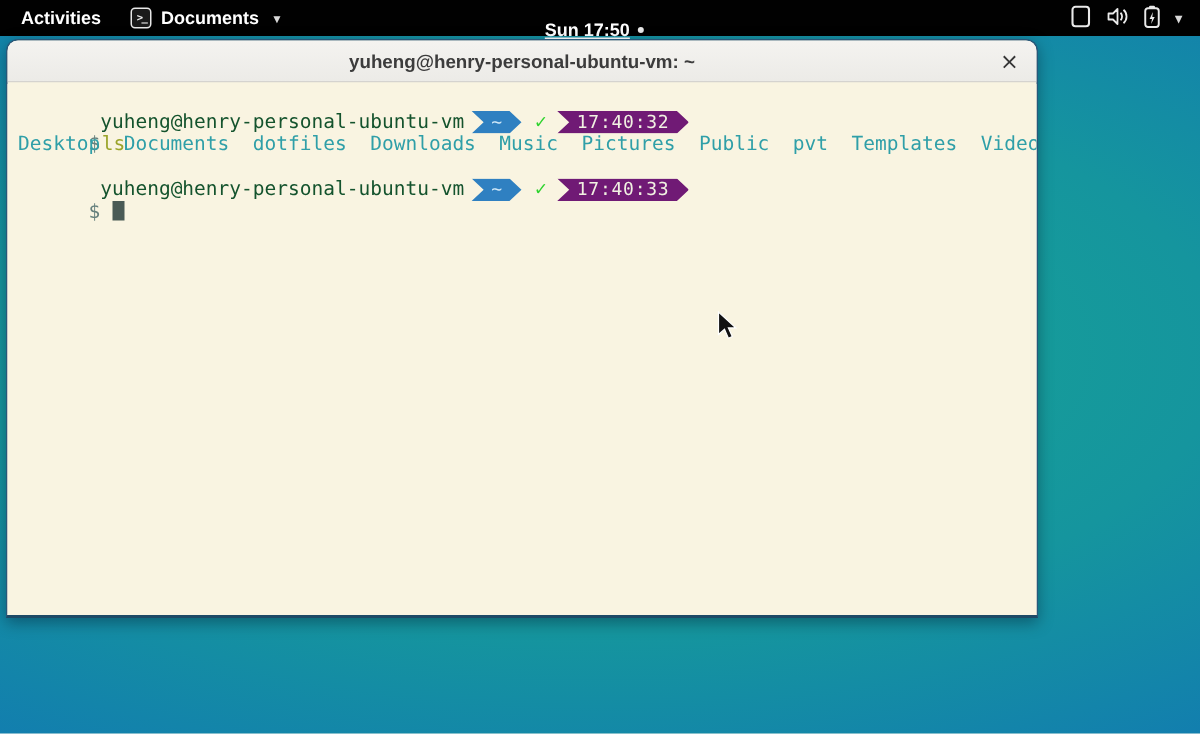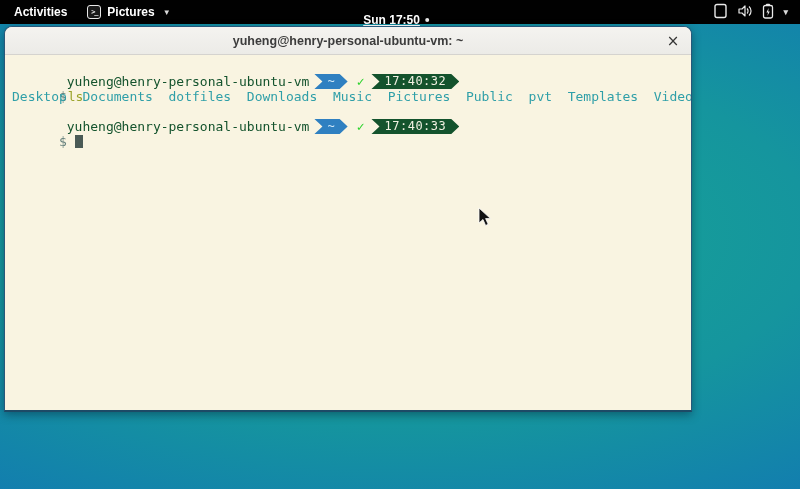--- a/index.html
+++ b/index.html
@@ -67,21 +67,21 @@
   .tline { height:15px; line-height:15px; white-space:pre; }
   .userhost { color:#14532d; }
 
   .pl-seg {
     display:inline-flex; align-items:center; justify-content:center;
     height:15px; vertical-align:top;
     padding:0 13px; font-size:12px;
     clip-path:polygon(0 0, calc(100% - 8px) 0, 100% 50%, calc(100% - 8px) 100%, 0 100%, 8px 50%);
   }
   .pl-blue { background:#2f80c1; color:#cfe7f8; margin-left:5px; }
-  .pl-dark { background:#14532d; color:#f1f1e2; margin-left:7px; letter-spacing:0.5px; }
+  .pl-dark { background:#701a75; color:#f1f1e2; margin-left:7px; letter-spacing:0.5px; }
   .check { color:#2ed32e; font-weight:700; margin-left:9px; }
 
   .dollar { color:#66807d; }
   .cmd { color:#9ba42b; margin-left:1px; }
   .dirs { color:#2f9fa8; }
   .cursor-block {
     display:inline-block; width:8px; height:13px; margin-left:8px;
     background:#4a5a55; vertical-align:middle; margin-top:-2px;
   }
 
@@ -89,21 +89,21 @@
 </style>
 </head>
 <body>
 
 <div class="topbar">
   <div class="tb-item tb-activities">
     <span>Activities</span>
   </div>
   <div class="tb-item">
     <span class="app-icon">&gt;_</span>
-    <span>Pictures</span>
+    <span>Documents</span>
     <span class="caret">▼</span>
   </div>
 
   <div class="tb-center">
     <span>Sun 17:50</span>
     <span class="notif-dot"></span>
   </div>
 
   <div class="tb-right">
     <span>

